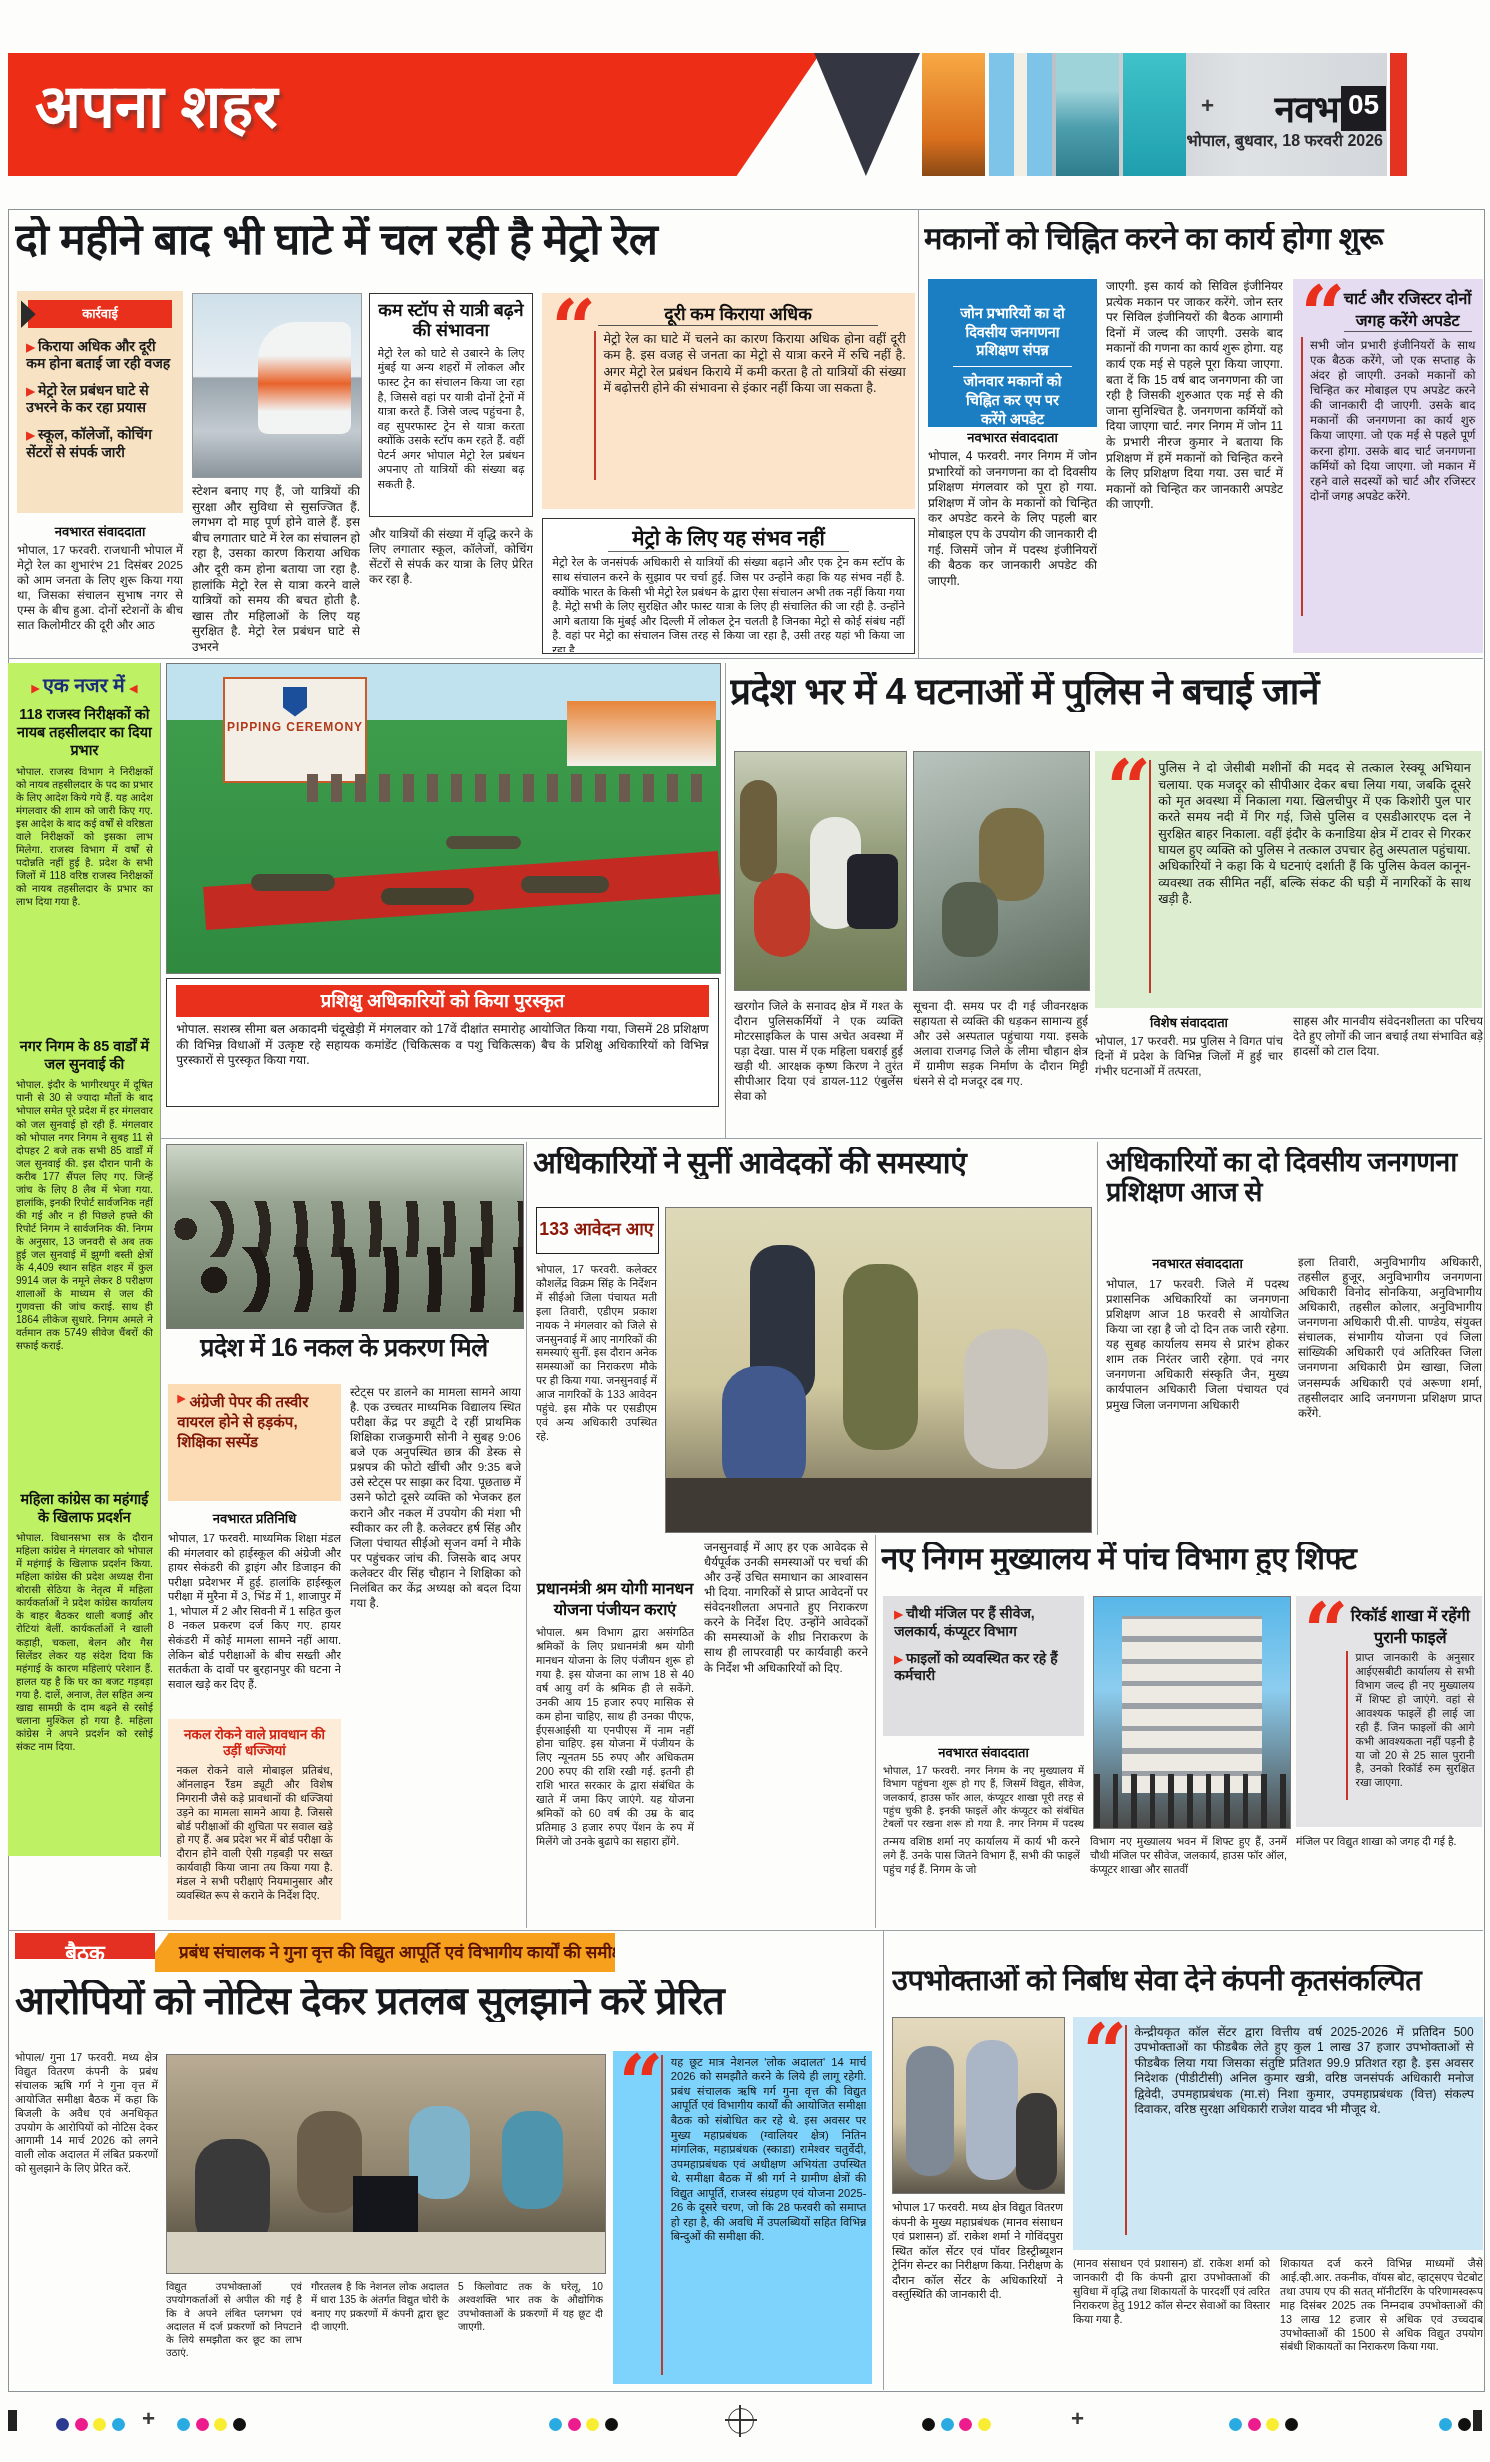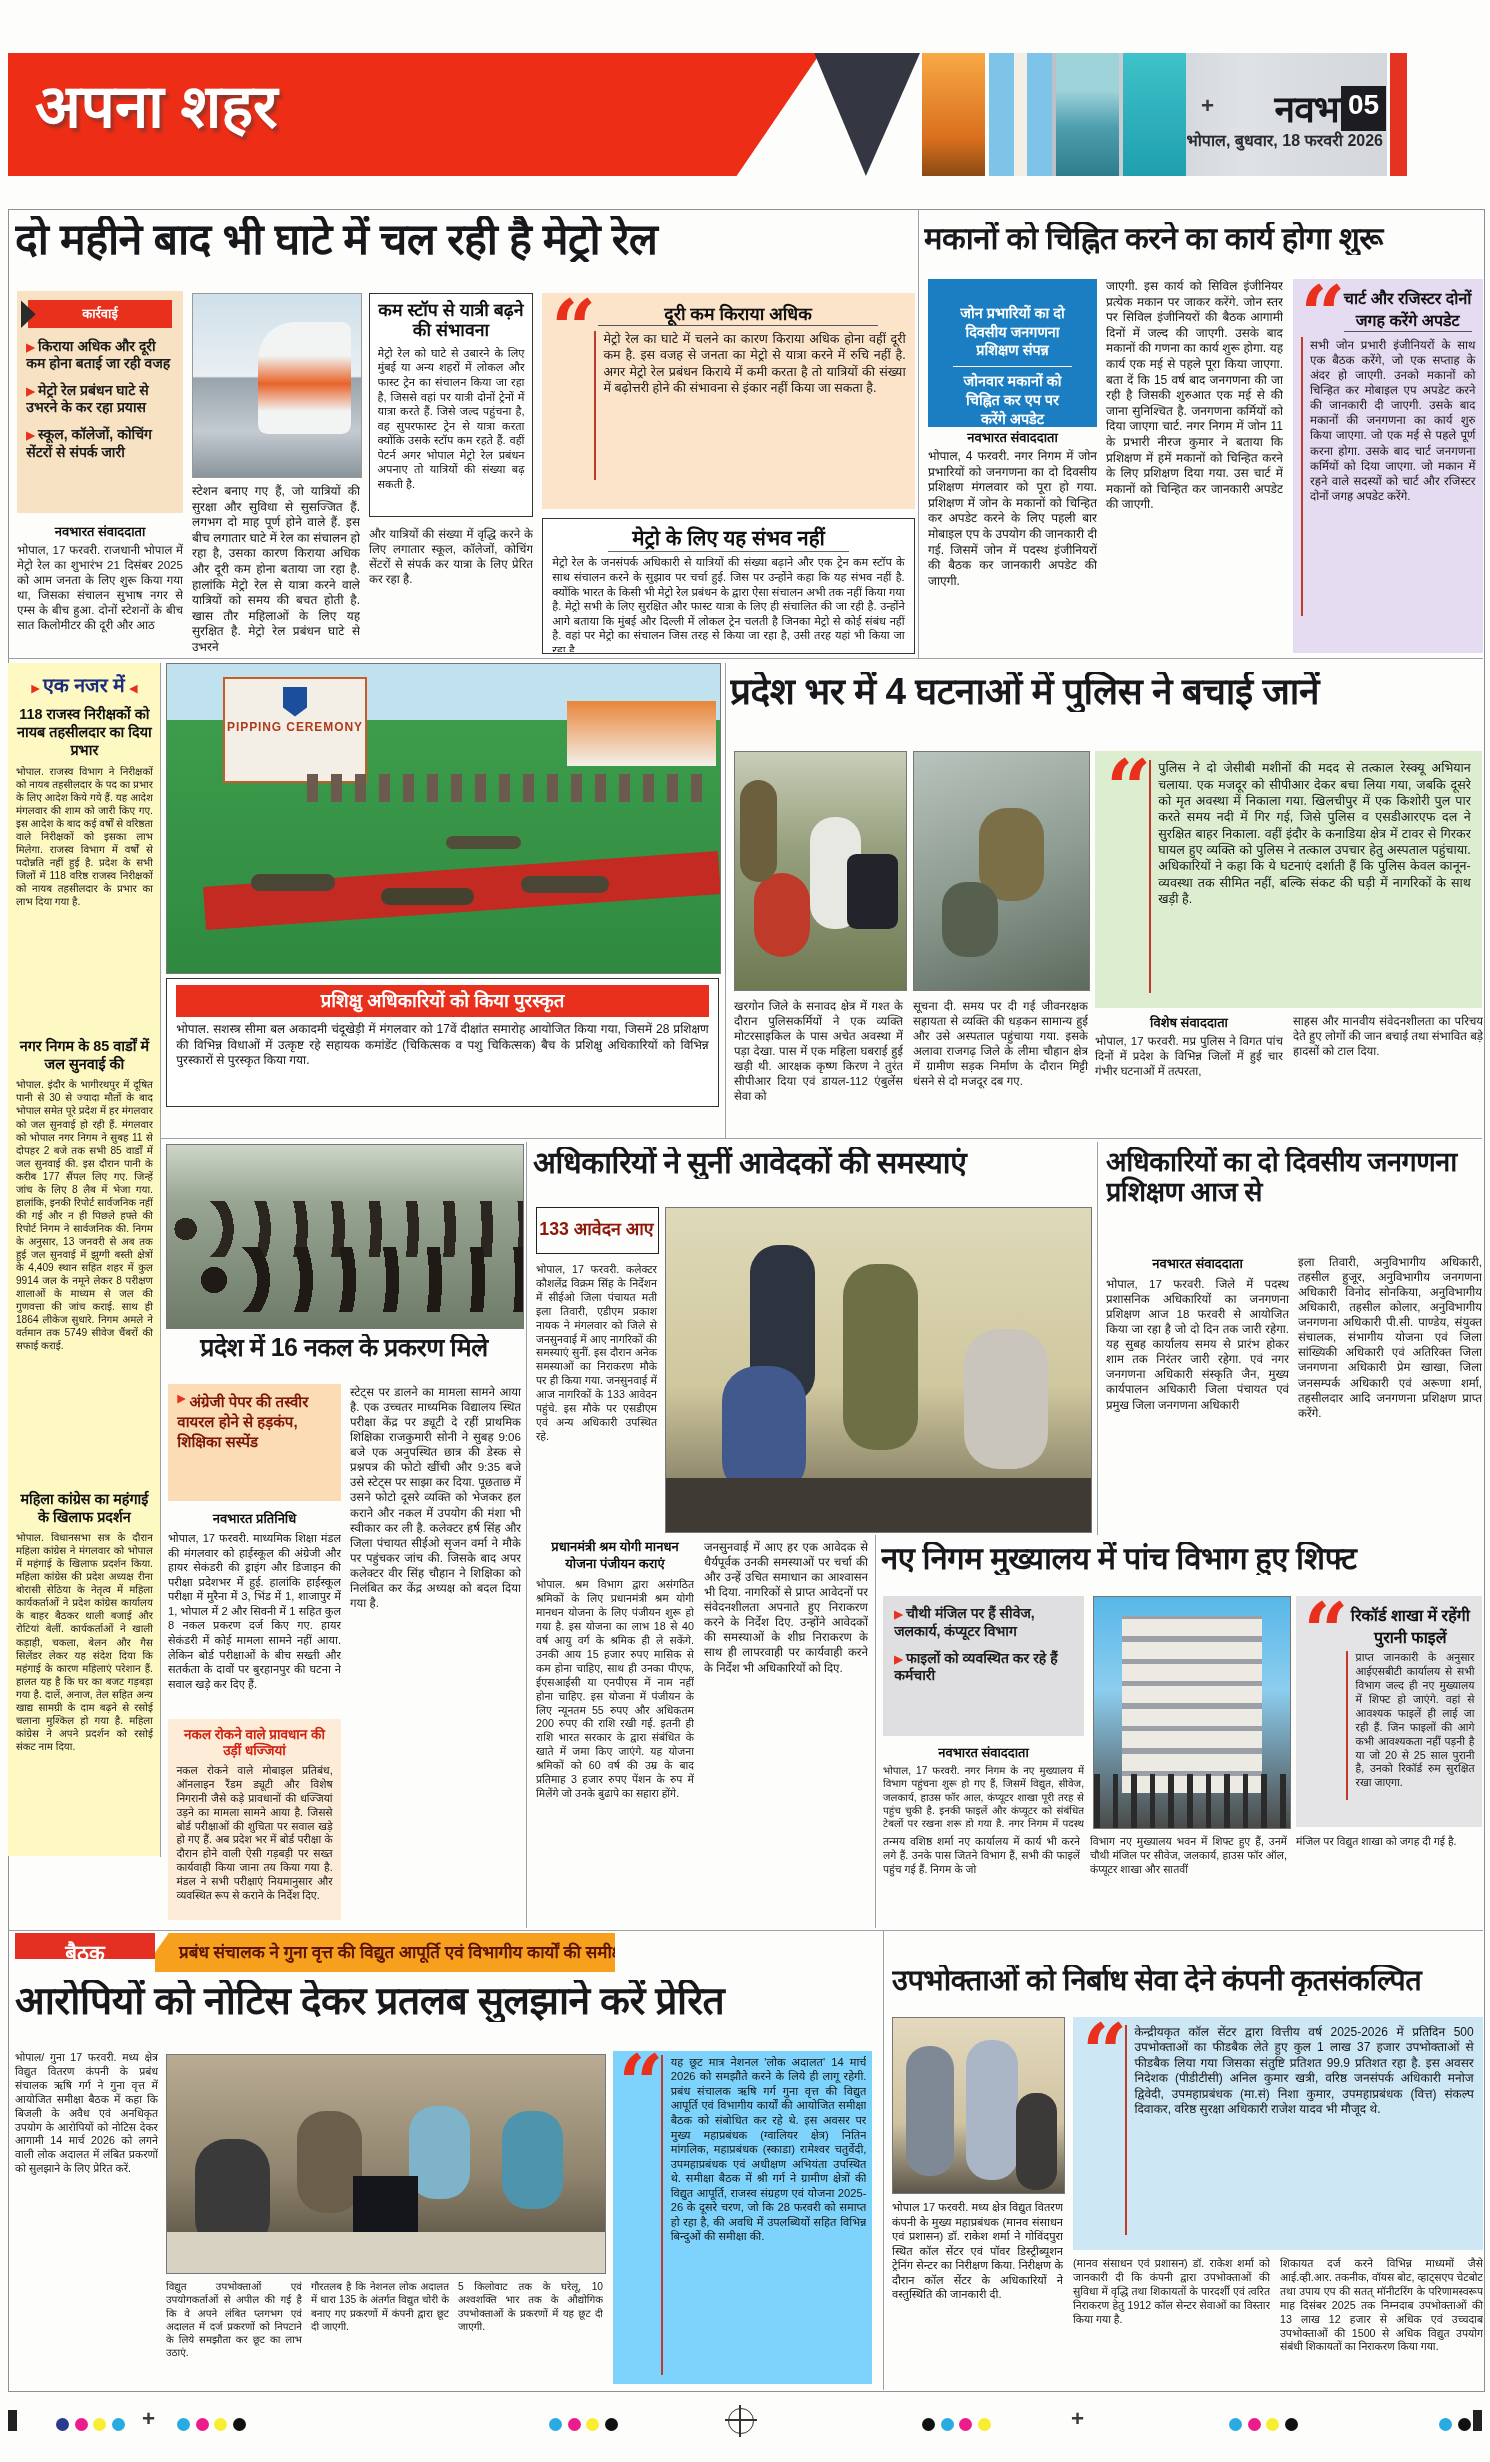--- a/index.html
+++ b/index.html
@@ -101,21 +101,21 @@
   </div>
   <div class="abs byline" style="left:928px;top:428px;width:169px;">नवभारत संवाददाता</div>
   <div class="abs bodytxt" style="left:928px;top:449px;width:169px;height:205px;font-size:12px;">भोपाल, 4 फरवरी. नगर निगम में जोन प्रभारियों को जनगणना का दो दिवसीय प्रशिक्षण मंगलवार को पूरा हो गया. प्रशिक्षण में जोन के मकानों को चिन्हित कर अपडेट करने के लिए पहली बार मोबाइल एप के उपयोग की जानकारी दी गई. जिसमें जोन में पदस्थ इंजीनियरों की बैठक कर जानकारी अपडेट की जाएगी.</div>
   <div class="abs bodytxt" style="left:1106px;top:279px;width:177px;height:374px;font-size:12px;">जाएगी. इस कार्य को सिविल इंजीनियर प्रत्येक मकान पर जाकर करेंगे. जोन स्तर पर सिविल इंजीनियरों की बैठक आगामी दिनों में जल्द की जाएगी. उसके बाद मकानों की गणना का कार्य शुरू होगा. यह कार्य एक मई से पहले पूरा किया जाएगा. बता दें कि 15 वर्ष बाद जनगणना की जा रही है जिसकी शुरुआत एक मई से की जाना सुनिश्चित है. जनगणना कर्मियों को दिया जाएगा चार्ट. नगर निगम में जोन 11 के प्रभारी नीरज कुमार ने बताया कि प्रशिक्षण में हमें मकानों को चिन्हित करने के लिए प्रशिक्षण दिया गया. उस चार्ट में मकानों को चिन्हित कर जानकारी अपडेट की जाएगी.</div>
   <div class="abs" style="left:1293px;top:279px;width:190px;height:374px;background:#e6dcf2;padding:7.5px;box-sizing:border-box;">
     <span class="qm"></span>
     <div class="titlec" style="font-size:16px;border-bottom:0.9px solid #555;margin:0 3.7px 5.6px 43px;">चार्ट और रजिस्टर दोनों जगह करेंगे अपडेट</div>
     <div class="bodytxt quote-body" style="font-size:11.6px;height:279px;">सभी जोन प्रभारी इंजीनियरों के साथ एक बैठक करेंगे, जो एक सप्ताह के अंदर हो जाएगी. उनको मकानों को चिन्हित कर मोबाइल एप अपडेट करने की जानकारी दी जाएगी. उसके बाद मकानों की जनगणना का कार्य शुरु किया जाएगा. जो एक मई से पहले पूर्ण करना होगा. उसके बाद चार्ट जनगणना कर्मियों को दिया जाएगा. जो मकान में रहने वाले सदस्यों को चार्ट और रजिस्टर दोनों जगह अपडेट करेंगे.</div>
   </div>
 
-  <div class="abs" style="left:8.4px;top:663px;width:152px;height:1193px;background:#fef9c3;padding:7.5px 7.5px;box-sizing:border-box;">
+  <div class="abs" style="left:8.4px;top:663px;width:152px;height:1193px;background:#bef264;padding:7.5px 7.5px;box-sizing:border-box;">
     <div style="text-align:center;margin-bottom:7.5px;">
       <span class="arrowr">▶ </span>
       <span style="font-weight:bold;font-size:19.6px;color:#1b2d7a;">एक नजर में</span>
       <span class="arrowr"> ◀</span>
     </div>
     <div class="sb-title" style="margin-bottom:5.6px;">118 राजस्व निरीक्षकों को नायब तहसीलदार का दिया प्रभार</div>
     <div class="sb-body" style="height:261px;margin-bottom:11.2px;">भोपाल. राजस्व विभाग ने निरीक्षकों को नायब तहसीलदार के पद का प्रभार के लिए आदेश किये गये हैं. यह आदेश मंगलवार की शाम को जारी किए गए. इस आदेश के बाद कई वर्षों से वरिष्ठता वाले निरीक्षकों को इसका लाभ मिलेगा. राजस्व विभाग में वर्षों से पदोन्नति नहीं हुई है. प्रदेश के सभी जिलों में 118 वरिष्ठ राजस्व निरीक्षकों को नायब तहसीलदार के प्रभार का लाभ दिया गया है.</div>
     <div class="sb-title" style="margin-bottom:5.6px;">नगर निगम के 85 वार्डों में जल सुनवाई की</div>
     <div class="sb-body" style="height:400px;margin-bottom:11.2px;">भोपाल. इंदौर के भागीरथपुर में दूषित पानी से 30 से ज्यादा मौतों के बाद भोपाल समेत पूरे प्रदेश में हर मंगलवार को जल सुनवाई हो रही हैं. मंगलवार को भोपाल नगर निगम ने सुबह 11 से दोपहर 2 बजे तक सभी 85 वार्डों में जल सुनवाई की. इस दौरान पानी के करीब 177 सैंपल लिए गए. जिन्हें जांच के लिए 8 लैब में भेजा गया. हालांकि, इनकी रिपोर्ट सार्वजनिक नहीं की गई और न ही पिछले हफ्ते की रिपोर्ट निगम ने सार्वजनिक की. निगम के अनुसार, 13 जनवरी से अब तक हुई जल सुनवाई में झुग्गी बस्ती क्षेत्रों के 4,409 स्थान सहित शहर में कुल 9914 जल के नमूने लेकर 8 परीक्षण शालाओं के माध्यम से जल की गुणवत्ता की जांच कराई. साथ ही 1864 लीकेज सुधारे. निगम अमले ने वर्तमान तक 5749 सीवेज चैंबरों की सफाई कराई.</div>
     <div class="sb-title" style="margin-bottom:5.6px;">महिला कांग्रेस का महंगाई के खिलाफ प्रदर्शन</div>
@@ -186,21 +186,21 @@
   <div class="abs bodytxt" style="left:536px;top:1263px;width:121px;height:268px;font-size:10.7px;">भोपाल, 17 फरवरी. कलेक्टर कौशलेंद्र विक्रम सिंह के निर्देशन में सीईओ जिला पंचायत मती इला तिवारी, एडीएम प्रकाश नायक ने मंगलवार को जिले से जनसुनवाई में आए नागरिकों की समस्याएं सुनीं. इस दौरान अनेक समस्याओं का निराकरण मौके पर ही किया गया. जनसुनवाई में आज नागरिकों के 133 आवेदन पहुंचे. इस मौके पर एसडीएम एवं अन्य अधिकारी उपस्थित रहे.</div>
   <div class="abs photo" style="left:665px;top:1207px;width:425px;height:324px;border:0.9px solid #777;background:linear-gradient(180deg,#ded9b8 0%,#cfc79e 55%,#6d6752 100%);">
     <div class="abs" style="left:84px;top:37px;width:65px;height:158px;border-radius:28px;background:#2e3340;"></div>
     <div class="abs" style="left:177px;top:56px;width:75px;height:186px;border-radius:32px;background:#6d6f45;"></div>
     <div class="abs" style="left:56px;top:158px;width:84px;height:130px;border-radius:35px;background:#41598c;"></div>
     <div class="abs" style="left:298px;top:121px;width:84px;height:140px;border-radius:35px;background:#c9c5bd;"></div>
     <div class="abs" style="left:0;top:270px;width:425px;height:54px;background:#3f3a33;"></div>
   </div>
 
   <div class="abs" style="left:536px;top:1539px;width:158px;height:384px;">
-    <div class="titlec" style="font-size:13px;line-height:1.3;margin-bottom:5.6px;">प्रधानमंत्री श्रम योगी मानधन योजना पंजीयन कराएं</div>
+    <div class="titlec" style="font-size:16px;line-height:1.3;margin-bottom:5.6px;margin-top:40px;">प्रधानमंत्री श्रम योगी मानधन योजना पंजीयन कराएं</div>
     <div class="bodytxt" style="font-size:10.7px;height:328px;">भोपाल. श्रम विभाग द्वारा असंगठित श्रमिकों के लिए प्रधानमंत्री श्रम योगी मानधन योजना के लिए पंजीयन शुरू हो गया है. इस योजना का लाभ 18 से 40 वर्ष आयु वर्ग के श्रमिक ही ले सकेंगे. उनकी आय 15 हजार रुपए मासिक से कम होना चाहिए, साथ ही उनका पीएफ, ईएसआईसी या एनपीएस में नाम नहीं होना चाहिए. इस योजना में पंजीयन के लिए न्यूनतम 55 रुपए और अधिकतम 200 रुपए की राशि रखी गई. इतनी ही राशि भारत सरकार के द्वारा संबंधित के खाते में जमा किए जाएंगे. यह योजना श्रमिकों को 60 वर्ष की उम्र के बाद प्रतिमाह 3 हजार रुपए पेंशन के रुप में मिलेंगे जो उनके बुढापे का सहारा होंगे.</div>
   </div>
   <div class="abs bodytxt" style="left:704px;top:1539px;width:164px;height:384px;font-size:11.6px;">जनसुनवाई में आए हर एक आवेदक से धैर्यपूर्वक उनकी समस्याओं पर चर्चा की और उन्हें उचित समाधान का आश्वासन भी दिया. नागरिकों से प्राप्त आवेदनों पर संवेदनशीलता अपनाते हुए निराकरण करने के निर्देश दिए. उन्होंने आवेदकों की समस्याओं के शीघ्र निराकरण के साथ ही लापरवाही पर कार्यवाही करने के निर्देश भी अधिकारियों को दिए.</div>
 
   <div class="abs hlwrap" style="left:1106px;top:1147px;width:376px;height:99px;font-size:27px;">अधिकारियों का दो दिवसीय जनगणना प्रशिक्षण आज से</div>
   <div class="abs byline" style="left:1106px;top:1254px;width:183px;">नवभारत संवाददाता</div>
   <div class="abs bodytxt" style="left:1106px;top:1276px;width:183px;height:255px;font-size:11.6px;">भोपाल, 17 फरवरी. जिले में पदस्थ प्रशासनिक अधिकारियों का जनगणना प्रशिक्षण आज 18 फरवरी से आयोजित किया जा रहा है जो दो दिन तक जारी रहेगा. यह सुबह कार्यालय समय से प्रारंभ होकर शाम तक निरंतर जारी रहेगा. एवं नगर जनगणना अधिकारी संस्कृति जैन, मुख्य कार्यपालन अधिकारी जिला पंचायत एवं प्रमुख जिला जनगणना अधिकारी</div>
   <div class="abs bodytxt" style="left:1298px;top:1254px;width:184px;height:278px;font-size:11.6px;">इला तिवारी, अनुविभागीय अधिकारी, तहसील हुजूर, अनुविभागीय जनगणना अधिकारी विनोद सोनकिया, अनुविभागीय अधिकारी, तहसील कोलार, अनुविभागीय जनगणना अधिकारी पी.सी. पाण्डेय, संयुक्त संचालक, संभागीय योजना एवं जिला सांख्यिकी अधिकारी एवं अतिरिक्त जिला जनगणना अधिकारी प्रेम खाखा, जिला जनसम्पर्क अधिकारी एवं अरूणा शर्मा, तहसीलदार आदि जनगणना प्रशिक्षण प्राप्त करेंगे.</div>
 
   <div class="abs hl" style="left:881px;top:1542px;width:602px;font-size:31px;">नए निगम मुख्यालय में पांच विभाग हुए शिफ्ट</div>

